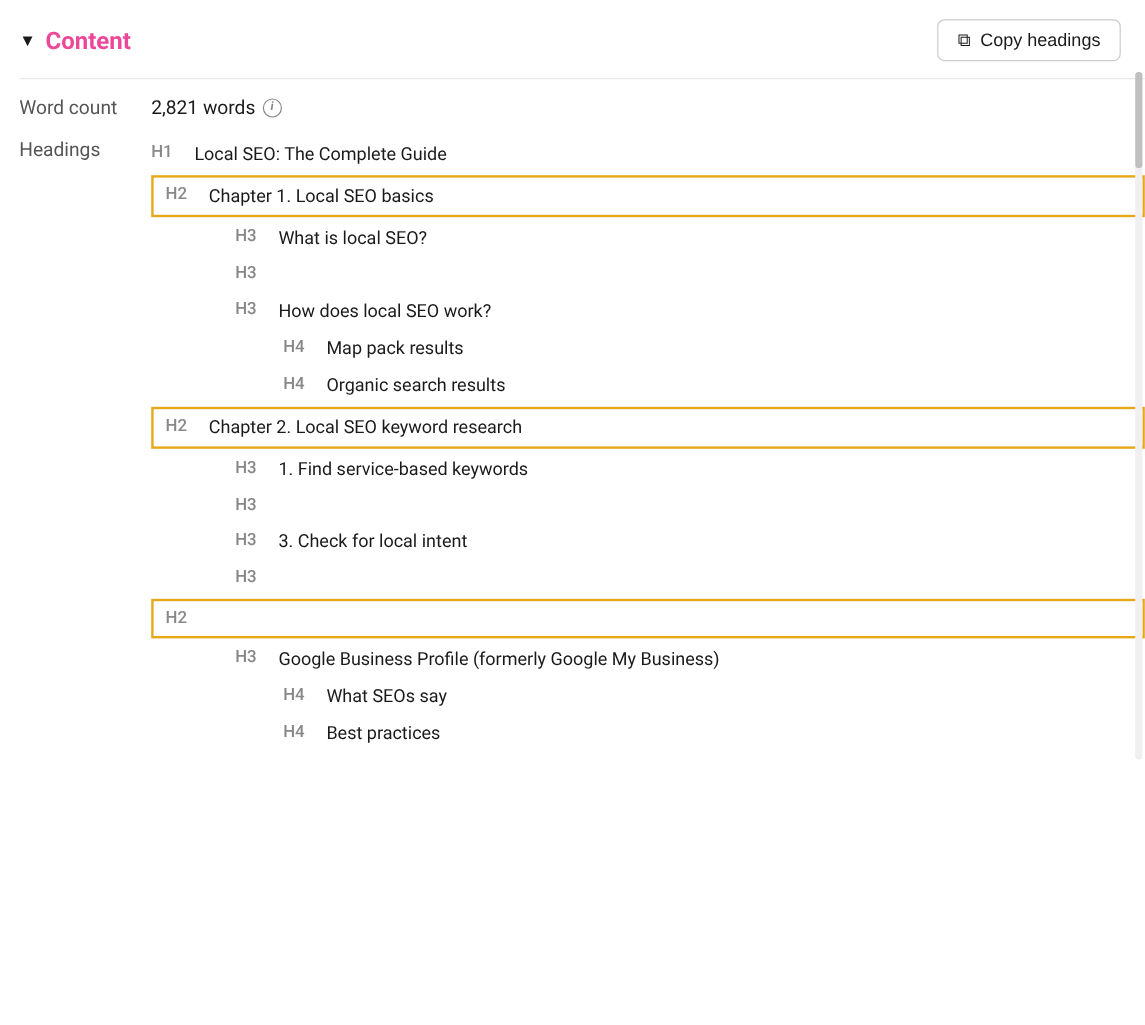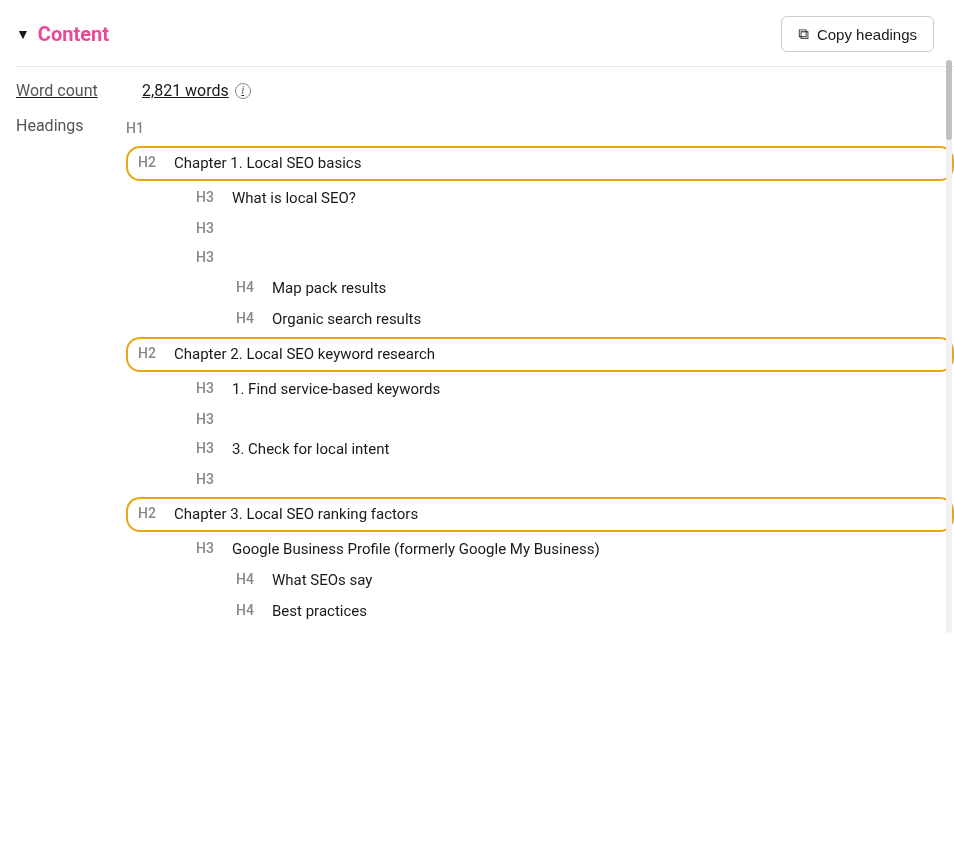--- a/index.html
+++ b/index.html
@@ -66,22 +66,21 @@
 
     .copy-icon {
       font-size: 15px;
     }
 
     
     .word-count-row {
       display: flex;
       align-items: center;
       padding: 14px 0 10px 0;
-      gap: 16px;
-      text-decoration: underline;
+      gap: 0;
     }
 
     .label {
       font-size: 16px;
       color: #555555;
       min-width: 110px;
     }
 
     .word-count-value {
       font-size: 16px;
@@ -151,21 +150,21 @@
 
     
     .indent-h1 { padding-left: 0; }
     .indent-h2 { padding-left: 30px; }
     .indent-h3 { padding-left: 70px; }
     .indent-h4 { padding-left: 110px; }
 
     
     .highlight-h2 {
       border: 2.5px solid #e6a817;
-      border-radius: 14px;
+      border-radius: 0;
       background: #ffffff;
       padding: 5px 10px;
       margin: 2px 0;
     }
 
     
     .scrollbar-track {
       position: absolute;
       right: 2px;
       top: 60px;
@@ -206,34 +205,36 @@
       <span>2,821 words</span>
       <span class="info-icon">i</span>
     </span>
   </div>
 
   <div class="headings-row">
     <span class="headings-label">Headings</span>
     <div class="headings-tree" id="headings-tree">
     <div class="heading-item indent-h1">
           <span class="heading-tag">H1</span>
+          <span class="heading-text">Local SEO: The Complete Guide</span>
         </div>
         <div class="heading-item indent-h2 highlight-h2">
           <span class="heading-tag">H2</span>
           <span class="heading-text">Chapter 1. Local SEO basics</span>
         </div>
         <div class="heading-item indent-h3">
           <span class="heading-tag">H3</span>
           <span class="heading-text">What is local SEO?</span>
         </div>
         <div class="heading-item indent-h3">
           <span class="heading-tag">H3</span>
         </div>
         <div class="heading-item indent-h3">
           <span class="heading-tag">H3</span>
+          <span class="heading-text">How does local SEO work?</span>
         </div>
         <div class="heading-item indent-h4">
           <span class="heading-tag">H4</span>
           <span class="heading-text">Map pack results</span>
         </div>
         <div class="heading-item indent-h4">
           <span class="heading-tag">H4</span>
           <span class="heading-text">Organic search results</span>
         </div>
         <div class="heading-item indent-h2 highlight-h2">
@@ -249,21 +250,20 @@
         </div>
         <div class="heading-item indent-h3">
           <span class="heading-tag">H3</span>
           <span class="heading-text">3. Check for local intent</span>
         </div>
         <div class="heading-item indent-h3">
           <span class="heading-tag">H3</span>
         </div>
         <div class="heading-item indent-h2 highlight-h2">
           <span class="heading-tag">H2</span>
-          <span class="heading-text">Chapter 3. Local SEO ranking factors</span>
         </div>
         <div class="heading-item indent-h3">
           <span class="heading-tag">H3</span>
           <span class="heading-text">Google Business Profile (formerly Google My Business)</span>
         </div>
         <div class="heading-item indent-h4">
           <span class="heading-tag">H4</span>
           <span class="heading-text">What SEOs say</span>
         </div>
         <div class="heading-item indent-h4">

